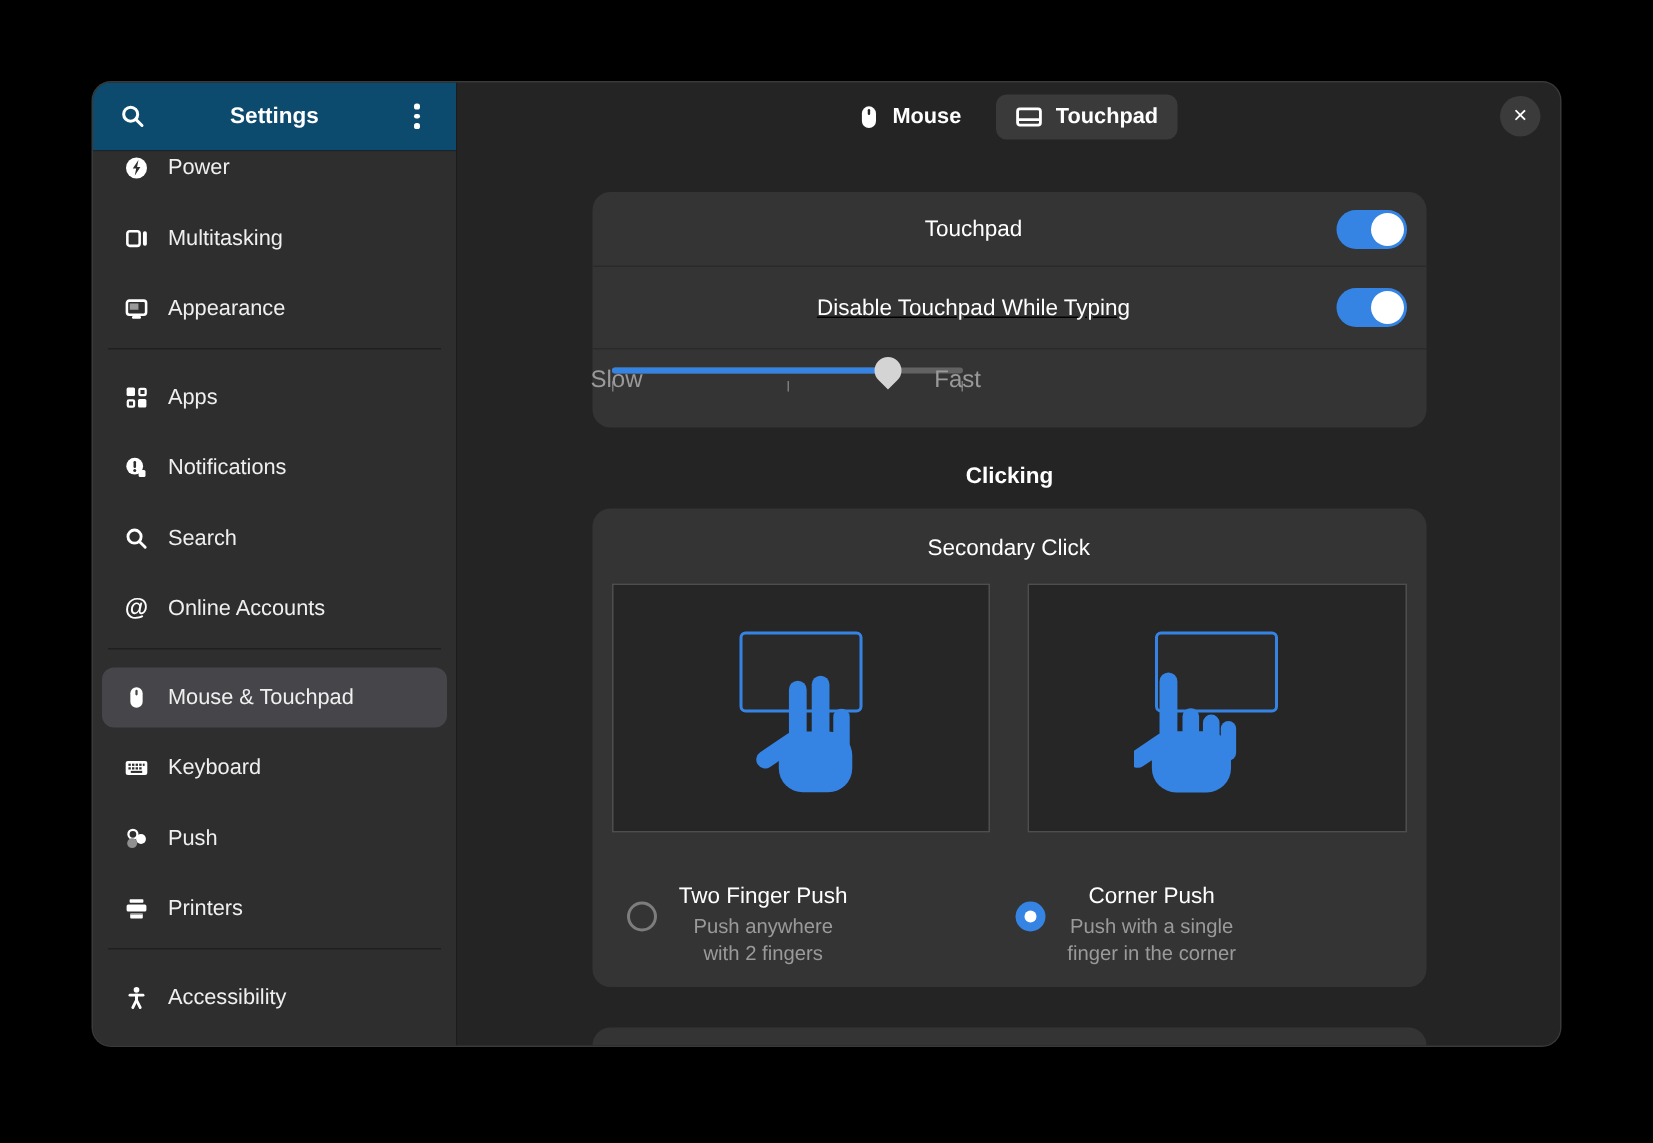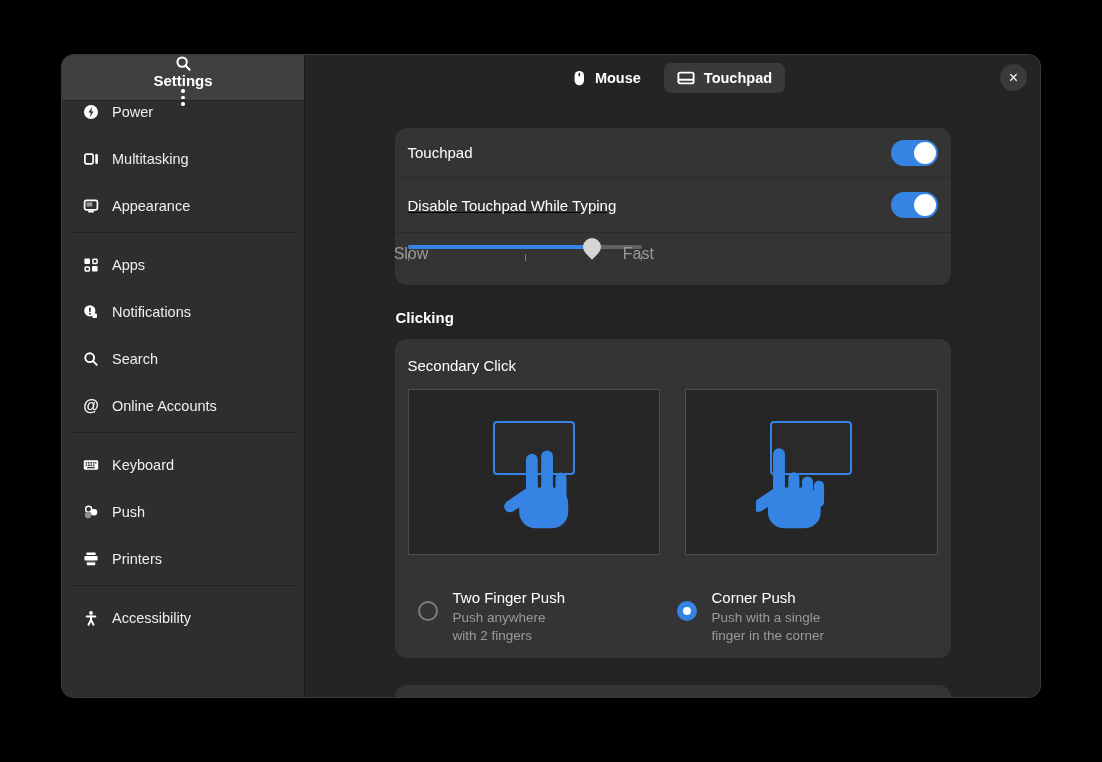--- a/index.html
+++ b/index.html
@@ -10,34 +10,34 @@
   }
   .window{
     position:absolute;left:62px;top:55px;width:978px;height:642px;
     border-radius:12px;overflow:hidden;display:flex;background:#242424;
     box-shadow:0 0 0 1px #3a3a3a, 0 14px 40px rgba(0,0,0,.7);
   }
   
   .sidebar{width:242px;min-width:242px;background:#2e2e2e;border-right:1px solid #1c1c1c;
     display:flex;flex-direction:column;}
   .sidebar-header{height:45px;min-height:45px;display:flex;align-items:center;
-    padding:0 14px;border-bottom:1px solid #222;position:relative;z-index:3;background:#404040;flex-direction:column;}
+    padding:0 14px;border-bottom:1px solid #222;position:relative;z-index:3;background:#0c4a6e;}
   .sidebar-title{flex:1;text-align:center;color:#fff;font-weight:bold;font-size:15px;}
   .icon-btn{width:24px;height:24px;display:flex;align-items:center;justify-content:center;cursor:pointer;}
   .kebab{display:flex;flex-direction:column;gap:3px;align-items:center;}
   .kebab i{width:3.5px;height:3.5px;border-radius:50%;background:#fff;display:block;}
   .sidebar-nav{flex:1;padding:0 6px;margin-top:-9px;position:relative;z-index:1;overflow:hidden;}
   .nav-item{height:40px;margin-bottom:7px;display:flex;align-items:center;gap:12px;
     padding:0 0 0 14px;border-radius:8px;color:#efefef;font-size:14.5px;cursor:pointer;}
   .nav-item .icon{width:18px;height:16px;display:flex;align-items:center;justify-content:center;}
   .nav-item.selected{background:#46464a;}
   .nav-divider{height:1px;background:#1f1f1f;margin:-1px 4px 12px 4px;}
   .at-glyph{color:#fff;font-size:16px;font-weight:bold;line-height:16px;}
   
-  .content{flex:1;display:flex;flex-direction:column;background:#242424;position:relative;}
+  .content{flex:1;display:flex;flex-direction:column;background:#242424;position:relative;text-align:center;}
   .content-header{height:45px;min-height:45px;display:flex;align-items:center;justify-content:center;position:relative;}
   .tab-switcher{display:flex;align-items:center;gap:10px;}
   .tab{display:flex;align-items:center;gap:9px;color:#fff;font-weight:bold;font-size:14.5px;
     padding:7px 13px;border-radius:7px;cursor:pointer;}
   .tab.active{background:#3a3a3a;}
   .close-btn{position:absolute;right:13px;top:9px;width:27px;height:27px;border-radius:50%;
     background:#3b3b3b;color:#fff;display:flex;align-items:center;justify-content:center;
     font-size:16px;line-height:1;cursor:pointer;}
   .page{flex:1;overflow:hidden;}
   .column{width:556px;margin:28px auto 0 auto;}
@@ -183,20 +183,29 @@
 
       <div class="nav-item">
         <span class="icon">
             <span class="at-glyph">@</span>
           </span>
         <span class="nav-label">Online Accounts</span>
       </div>
 
       <div class="nav-divider"></div>
 
+      <div class="nav-item selected">
+        <span class="icon">
+          <svg width="16" height="16" viewBox="0 0 16 16">
+              <rect x="3.9" y="1.1" width="8.2" height="13.8" rx="4.1" fill="#fff"></rect>
+              <rect x="7.25" y="2.9" width="1.5" height="3.7" rx="0.75" fill="#46464a"></rect>
+            </svg>
+        </span>
+        <span class="nav-label">Mouse &amp; Touchpad</span>
+      </div>
 
       <div class="nav-item">
         <span class="icon">
           <svg width="16" height="16" viewBox="0 0 16 16">
               <rect x="0.8" y="3.3" width="14.4" height="9.4" rx="1.4" fill="#fff"></rect>
               <g fill="#2e2e2e">
                 <rect x="2.6" y="5.1" width="1.6" height="1.5"></rect>
                 <rect x="5" y="5.1" width="1.6" height="1.5"></rect>
                 <rect x="7.4" y="5.1" width="1.6" height="1.5"></rect>
                 <rect x="9.8" y="5.1" width="1.6" height="1.5"></rect>

